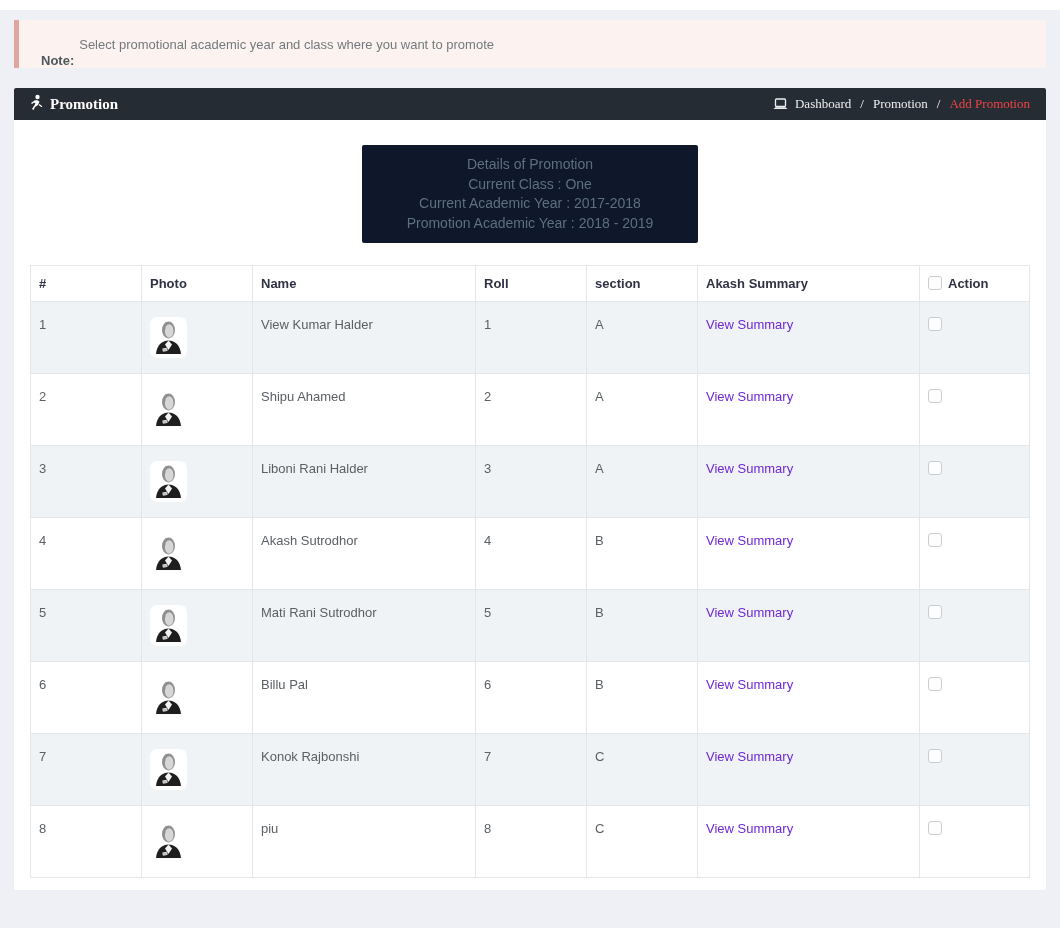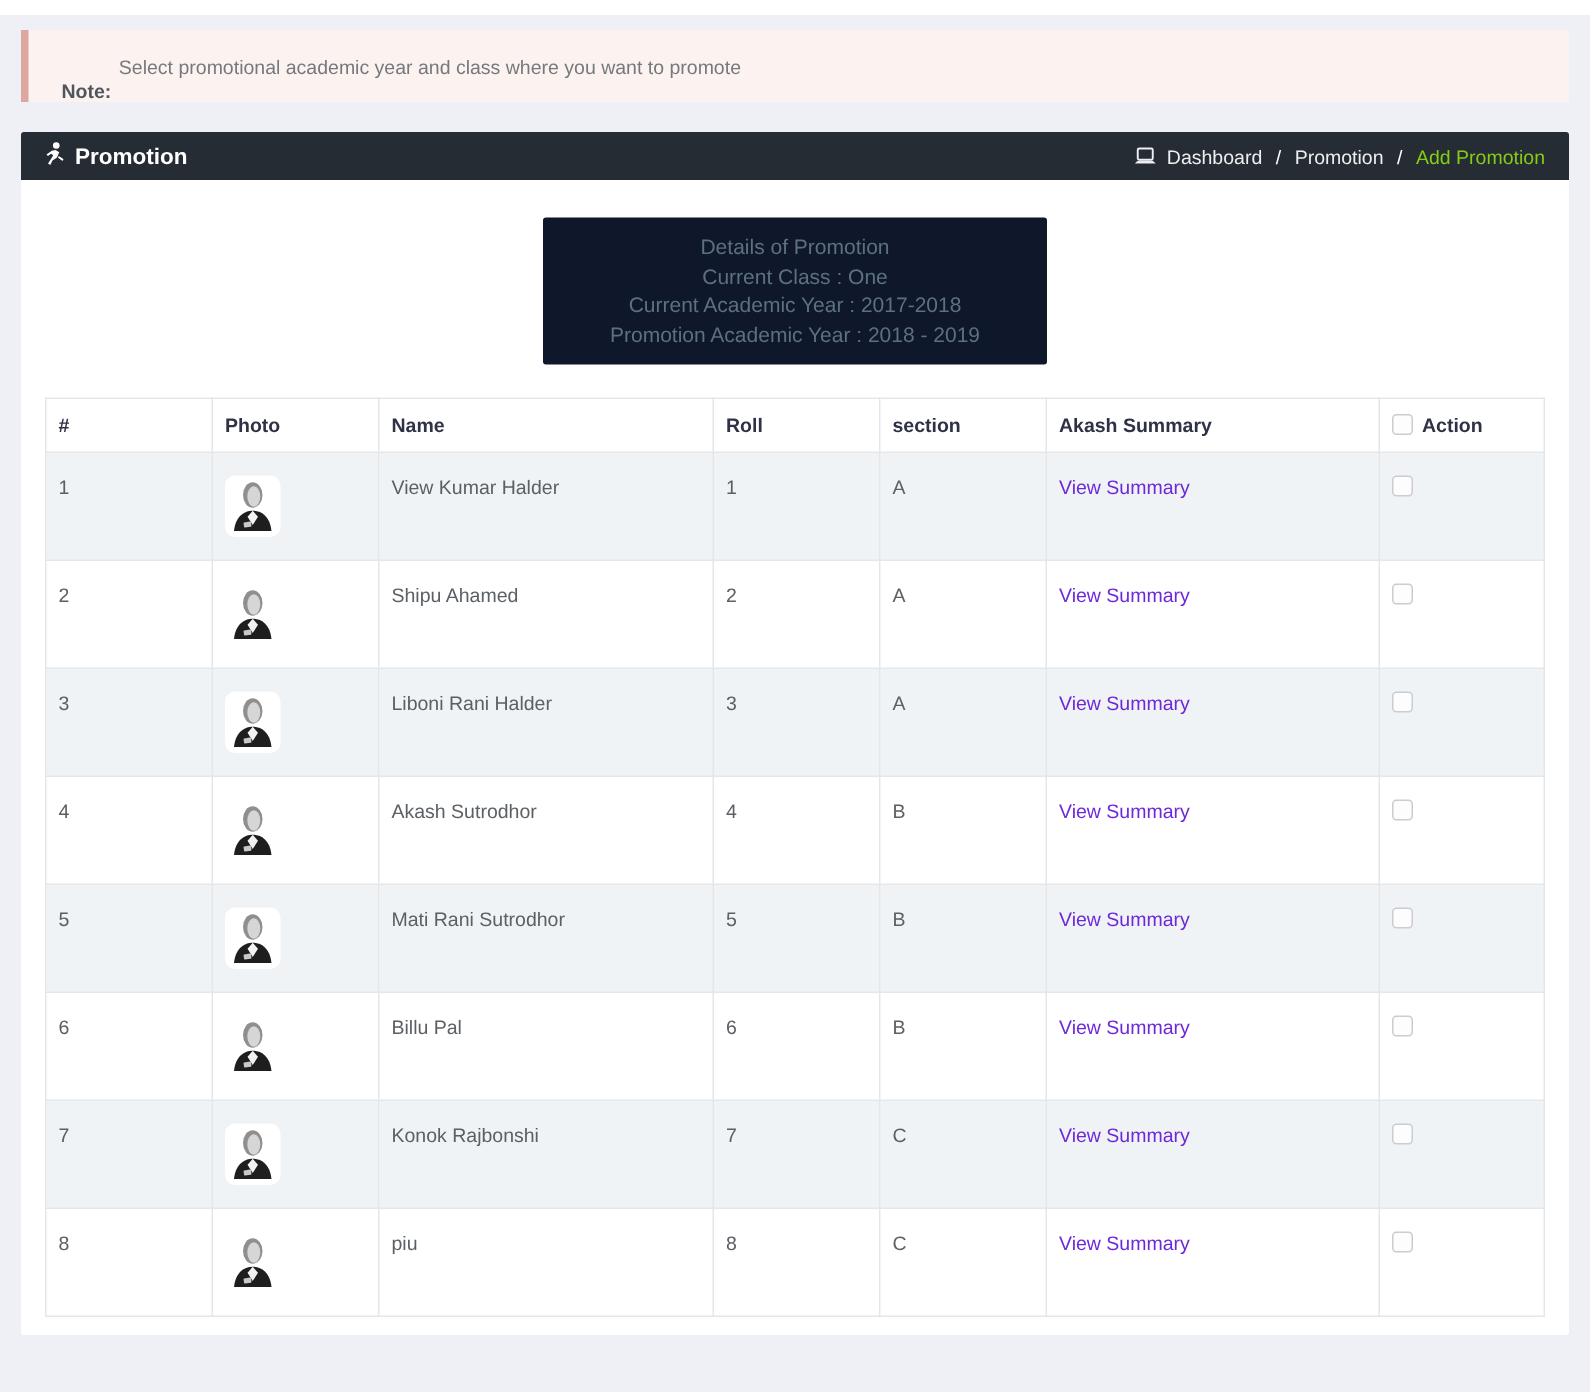--- a/index.html
+++ b/index.html
@@ -34,27 +34,28 @@
     height: 802px;
   }
   .panel-header {
     height: 26px;
     background: #262c33;
     border-radius: 2px 2px 0 0;
     display: flex;
     align-items: center;
     justify-content: space-between;
     padding: 16px 16px;
+    font-family: Liberation Serif, serif;
   }
   .title-group { display: flex; align-items: center; gap: 7px; }
   .panel-title { color: #ffffff; font-size: 15px; font-weight: bold; }
   .breadcrumb { display: flex; align-items: center; gap: 9px; font-size: 13px; color: #eceef0; }
   .breadcrumb .crumb { cursor: pointer; text-align: right; }
   .breadcrumb .sep { color: #ffffff; }
-  .breadcrumb .active { color: #84cc16; }
+  .breadcrumb .active { color: #ef4444; }
   .bc-icon { display: inline-flex; margin-right: -2px; }
 
   .panel-body { padding: 25px 16px 42px 16px; }
 
   
   .details-box {
     width: 336px;
     margin: 0 auto;
     background: #0f172a;
     border-radius: 2px;

